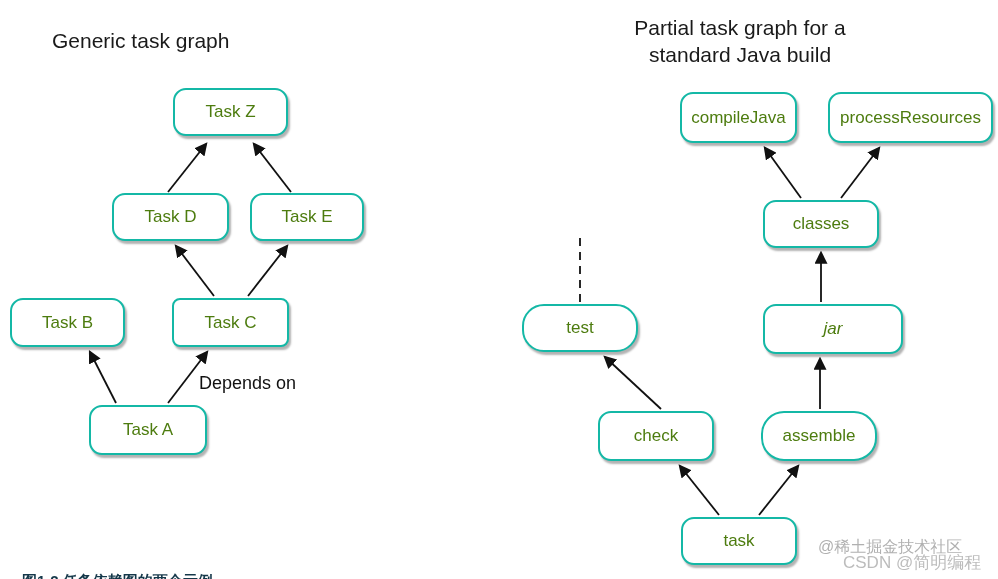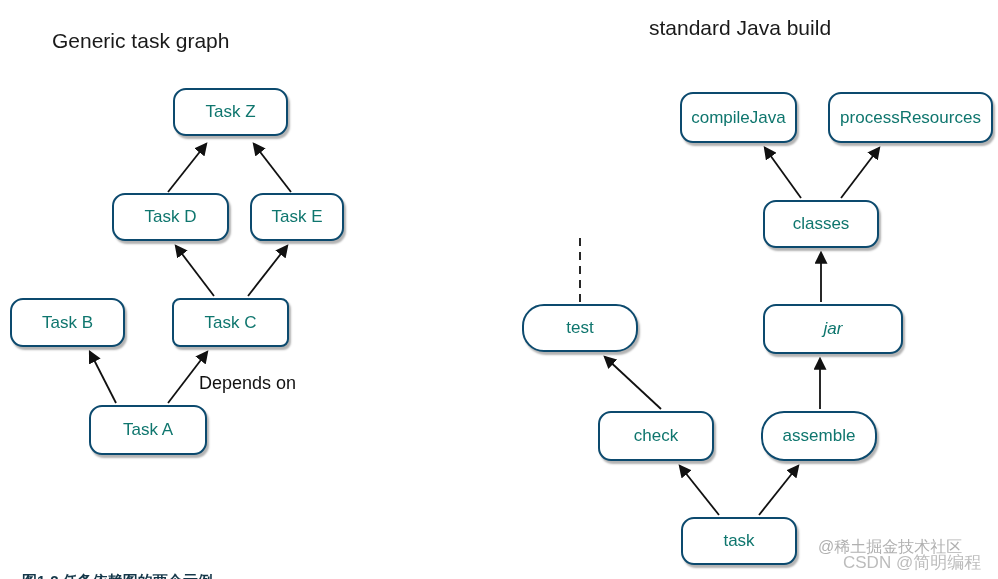--- a/index.html
+++ b/index.html
@@ -21,28 +21,28 @@
     top: 0;
     width: 998px;
     height: 579px;
     z-index: 1;
     pointer-events: none;
   }
   .node {
     position: absolute;
     z-index: 2;
     background: #ffffff;
-    border: 2px solid #0c4a6e;
+    border: 2px solid #14b8a6;
     border-radius: 13px;
     box-shadow: 2px 3px 2px rgba(0,0,0,0.30);
     display: flex;
     align-items: center;
     justify-content: center;
     font-size: 17px;
-    color: #0f766e;
+    color: #4d7c0f;
     box-sizing: border-box;
     white-space: nowrap;
   }
   .graph-title {
     position: absolute;
     z-index: 2;
     color: #1a1a1a;
     font-size: 21px;
   }
   .title-left {
@@ -122,26 +122,27 @@
       <line x1="719" y1="515" x2="680" y2="466" marker-end="url(#arrow)"></line>
       <line x1="759" y1="515" x2="798" y2="466" marker-end="url(#arrow)"></line>
 
       <line x1="580" y1="302" x2="580" y2="238" stroke-dasharray="8 6"></line>
     </g>
   </svg>
 
   <div class="graph-title title-left">Generic task graph</div>
 
   <div class="graph-title title-right">
+    <div>Partial task graph for a</div>
     <div>standard Java build</div>
   </div>
 
   <div class="node" style="left:173px; top:88px;  width:115px; height:48px;">Task Z</div>
   <div class="node" style="left:94px;  top:193px; width:117px; height:48px;margin-left:18px;">Task D</div>
-  <div class="node" style="left:250px; top:193px; width:94px; height:48px;">Task E</div>
+  <div class="node" style="left:250px; top:193px; width:114px; height:48px;">Task E</div>
   <div class="node" style="left:10px;  top:298px; width:115px; height:49px;">Task B</div>
   <div class="node" style="left:172px; top:298px; width:117px; height:49px;border-radius:8px;">Task C</div>
   <div class="node" style="left:89px;  top:405px; width:118px; height:50px;">Task A</div>
 
   <div class="edge-label">Depends on</div>
 
   <div class="node" style="left:680px; top:92px;  width:117px; height:51px;">compileJava</div>
   <div class="node" style="left:828px; top:92px;  width:165px; height:51px;">processResources</div>
   <div class="node" style="left:763px; top:200px; width:116px; height:48px;">classes</div>
   <div class="node" style="left:522px; top:304px; width:116px; height:48px;border-radius:22px;">test</div>

